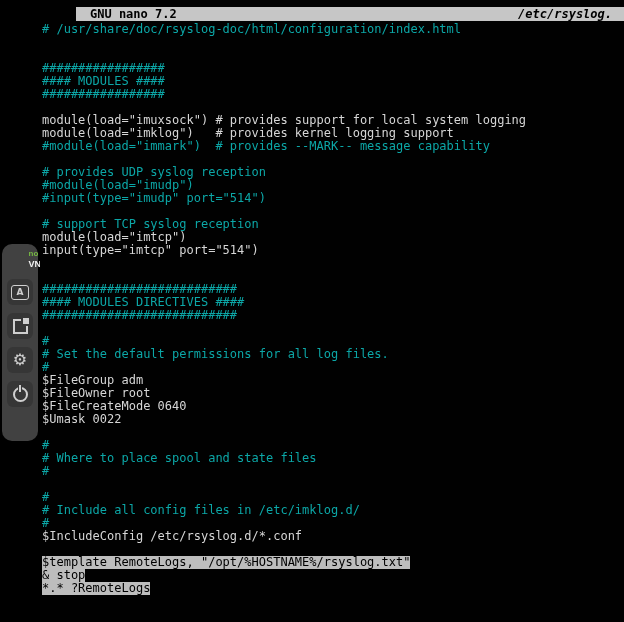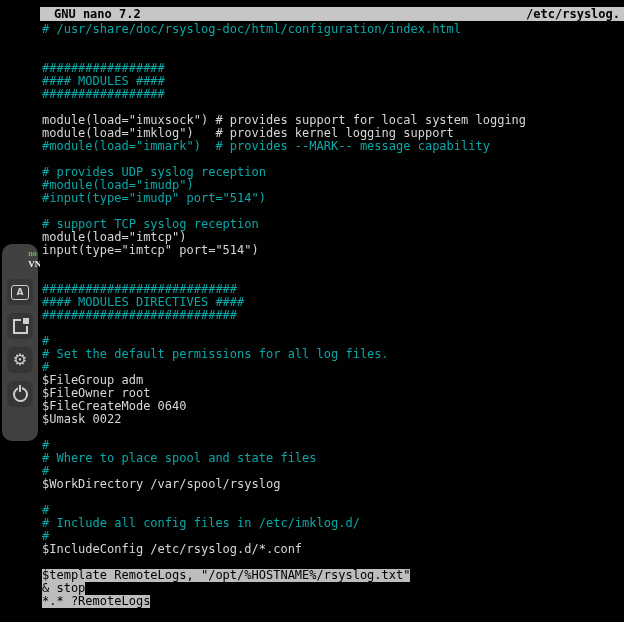--- a/index.html
+++ b/index.html
@@ -11,21 +11,21 @@
 
   
   .sidebar{position:absolute;left:0;top:0;width:40px;height:622px;background:#000;}
   .vnc-panel{
     position:absolute;left:2px;top:244px;width:36px;height:197px;
     background:var(--panel-bg,#414141);border-radius:10px;
     display:flex;flex-direction:column;align-items:center;
     padding-top:5px;box-sizing:border-box;
   }
   .vnc-logo{height:24px;text-align:left;margin-bottom:6px;line-height:10px;
-    font-family:Liberation Serif, serif;margin-left:36px;}
+    font-family:Liberation Sans, sans-serif;margin-left:36px;}
   .vnc-logo .logo-no{display:block;color:var(--logo-green,#76b843);font-size:8px;font-weight:bold;}
   .vnc-logo .logo-vnc{display:block;color:#f2f2f2;font-size:9px;font-weight:bold;}
   .vnc-btn{
     width:26px;height:26px;margin-bottom:8px;border-radius:6px;
     background:var(--button-bg,#363636);
     display:flex;align-items:center;justify-content:center;cursor:pointer;
     color:var(--icon,#cfcfcf);
   }
   .kbd-box{
     width:16px;height:13px;border:1.5px solid var(--icon,#cfcfcf);border-radius:3px;
@@ -51,24 +51,24 @@
   
   .terminal{
     position:absolute;left:40px;top:0;width:584px;height:622px;
     background:var(--terminal-bg,#010101);
     padding-top:7px;box-sizing:border-box;
     font-size:12px;line-height:13px;color:var(--text,#d6d6d6);
   }
   .nano-header{
     height:14px;line-height:14px;background:var(--header-bg,#c6c6c6);
     color:var(--header-text,#000);display:flex;justify-content:space-between;
-    white-space:pre;overflow:hidden;font-weight:bold;
+    white-space:pre;overflow:hidden;font-weight:bold;margin-left:36px;
   }
   .nano-header .hleft{padding-left:14px;}
-  .nano-header .hright{padding-right:4px;}
+  .nano-header .hright{padding-right:12px;font-style:italic;}
   .lines{padding-left:2px;padding-top:2px;}
   .row{height:13px;white-space:pre;overflow:hidden;}
   .tok.comment{color:var(--comment,#0ca7a7);}
   .tok.code{color:var(--text,#d6d6d6);}
   .tok.selected{background:var(--selection-bg,#bdbdbd);color:var(--selection-text,#000);}
 </style>
 </head>
 <body>
 
 <div class="screen">
@@ -135,21 +135,20 @@
         <div class="row"><span class="tok comment"># Set the default permissions for all log files.</span></div>
         <div class="row"><span class="tok comment">#</span></div>
         <div class="row"><span class="tok code">$FileGroup adm</span></div>
         <div class="row"><span class="tok code">$FileOwner root</span></div>
         <div class="row"><span class="tok code">$FileCreateMode 0640</span></div>
         <div class="row"><span class="tok code">$Umask 0022</span></div>
         <div class="row"></div>
         <div class="row"><span class="tok comment">#</span></div>
         <div class="row"><span class="tok comment"># Where to place spool and state files</span></div>
         <div class="row"><span class="tok comment">#</span></div>
-        <div class="row"><span class="tok code">$WorkDirectory /var/spool/rsyslog</span></div>
         <div class="row"></div>
         <div class="row"><span class="tok comment">#</span></div>
         <div class="row"><span class="tok comment"># Include all config files in /etc/imklog.d/</span></div>
         <div class="row"><span class="tok comment">#</span></div>
         <div class="row"><span class="tok code">$IncludeConfig /etc/rsyslog.d/*.conf</span></div>
         <div class="row"></div>
         <div class="row"><span class="tok selected">$template RemoteLogs, "/opt/%HOSTNAME%/rsyslog.txt"</span></div>
         <div class="row"><span class="tok selected">&amp; stop</span></div>
         <div class="row"><span class="tok selected">*.* ?RemoteLogs</span></div>
       </div>

